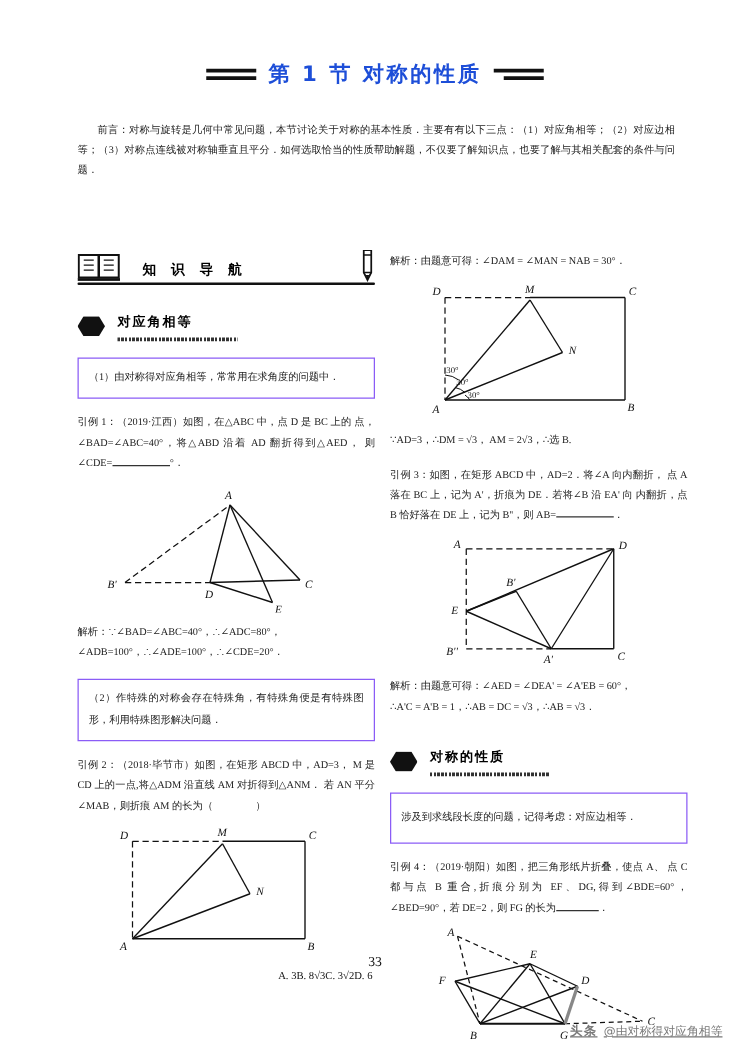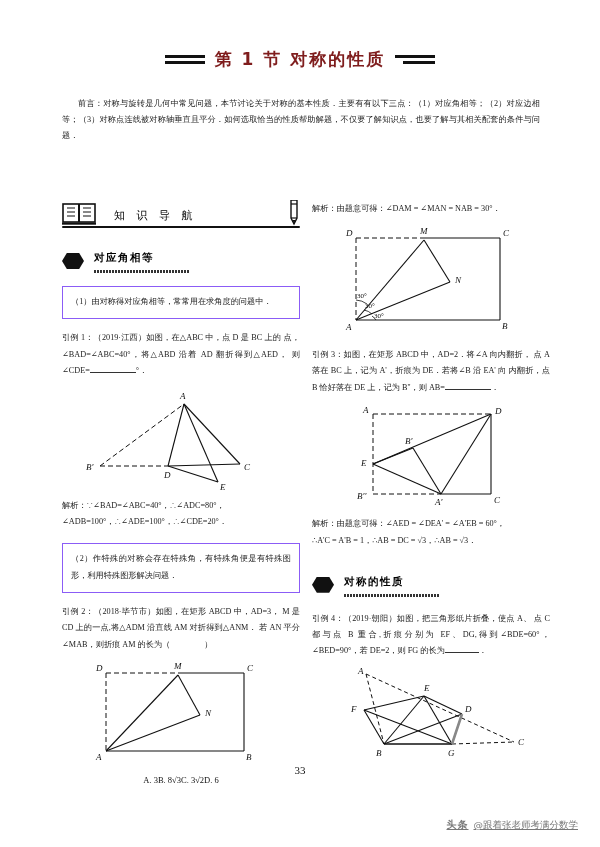--- a/index.html
+++ b/index.html
@@ -19,21 +19,21 @@
     display:flex;align-items:center;justify-content:center;gap:10px;
   }
   .title-rule{display:flex;flex-direction:column;gap:3px;}
   .title-rule i{display:block;height:3px;background:#111;}
   .title-rule.left i:nth-child(1){width:40px;}
   .title-rule.left i:nth-child(2){width:40px;}
   .title-rule.right i:nth-child(1){width:40px;}
   .title-rule.right i:nth-child(2){width:32px;margin-left:8px;}
   .title-text{
     font-family:"DejaVu Sans","Liberation Sans",sans-serif;
-    font-weight:bold;font-size:17px;letter-spacing:2px;color:#7f1d1d;
+    font-weight:bold;font-size:17px;letter-spacing:2px;color:#1d4ed8;
     white-space:nowrap;
   }
 
   
   .preface{
     position:absolute;left:62px;top:96px;width:478px;
     font-size:8.2px;line-height:1.95;text-align:justify;text-indent:16px;
     color:#222;
   }
 
@@ -48,21 +48,21 @@
     position:absolute;left:0;bottom:8px;width:238px;height:2px;background:#111;
     border-radius:1px;
   }
   .nav-banner .book{
     position:absolute;left:0;bottom:10px;width:34px;height:24px;
   }
   .nav-banner .pencil{position:absolute;right:0;bottom:10px;width:12px;height:26px;}
   .nav-banner .label{
     position:absolute;left:52px;bottom:13px;
     font-family:"DejaVu Sans","Liberation Sans",sans-serif;
-    font-weight:normal;font-size:11px;letter-spacing:4px;color:#000;
+    font-weight:bold;font-size:11px;letter-spacing:4px;color:#000;
   }
 
   
   .sec-head{position:relative;height:26px;margin:14px 0 10px 0;}
   .sec-head .diamond{
     position:absolute;left:0;top:3px;width:22px;height:16px;
     background:#111;
     clip-path:polygon(0% 50%,22% 0%,78% 0%,100% 50%,78% 100%,22% 100%);
   }
   .sec-head .sec-title{
@@ -90,21 +90,21 @@
   .sol{font-size:8.2px;line-height:2.05;color:#222;margin-top:8px;text-align:left;}
 
   
   .fig{margin:6px 0 2px 0;display:flex;justify-content:center;}
   svg{display:block;}
   svg text{font-family:"Liberation Serif","DejaVu Serif",serif;font-style:italic;fill:#111;}
   svg text.ang{font-style:normal;font-size:7px;}
 
   
   .choices{
-    display:flex;justify-content:center;
+    display:flex;justify-content:flex-end;
     font-size:8.5px;margin-top:12px;padding:0 2px;color:#111;
   }
   .choices span{white-space:nowrap;}
 
   
   .pageno{
     position:absolute;left:0;top:764px;width:600px;text-align:center;
     font-size:11px;color:#111;
     font-family:"Liberation Serif","DejaVu Serif",serif;
   }
@@ -261,20 +261,21 @@
         <text x="175" y="12" font-size="9">C</text>
         <text x="127" y="59" font-size="9">N</text>
         <text x="18" y="106" font-size="9">A</text>
         <text x="174" y="105" font-size="9">B</text>
         <text class="ang" x="29" y="74">30°</text>
         <text class="ang" x="37" y="84">30°</text>
         <text class="ang" x="46" y="94">30°</text>
       </svg>
     </div>
 
+    <div class="sol">∵AD=3，∴DM = √3，  AM = 2√3，∴选 B.</div>
 
     <div class="prob">
       <span>引例 3：如图，在矩形 ABCD 中，AD=2．将∠A 向内翻折，</span>
       <span>点 A 落在 BC 上，记为 A'，折痕为 DE．若将∠B 沿 EA' 向</span>
       <span>内翻折，点 B 恰好落在 DE 上，记为 B''，则 AB=</span><span class="blank"></span><span>．</span>
     </div>
 
     <div class="fig">
       <svg width="200" height="106" viewBox="0 0 200 106">
 
@@ -303,20 +304,21 @@
       <div>解析：由题意可得：∠AED = ∠DEA' = ∠A'EB = 60°，</div>
       <div>∴A'C = A'B = 1，∴AB = DC = √3，∴AB = √3．</div>
     </div>
 
     <div class="sec-head" style="margin-top:24px;">
       <span class="diamond"></span>
       <span class="sec-title">对称的性质</span>
       <span class="underline"></span>
     </div>
 
+    <div class="note" style="padding:11px 8px;">涉及到求线段长度的问题，记得考虑：对应边相等．</div>
 
     <div class="prob">
       <span>引例 4：（2019·朝阳）如图，把三角形纸片折叠，使点 A、</span>
       <span>点 C 都与点 B 重合,折痕分别为 EF、DG,得到∠BDE=60°，</span>
       <span>∠BED=90°，若 DE=2，则 FG 的长为</span><span class="blank-sm"></span><span>．</span>
     </div>
 
     <div class="fig">
       <svg width="206" height="92" viewBox="0 0 206 92">
 
@@ -341,16 +343,16 @@
         <text x="120" y="90" font-size="9">G</text>
         <text x="190" y="79" font-size="9">C</text>
       </svg>
     </div>
   </div>
 
   <div class="pageno">33</div>
 
   <div class="footer">
     <span class="tt">头条</span>
-    <span>@跟着张老师考满分数学</span>
+    <span>@由对称得对应角相等</span>
   </div>
 
 </div>
 
 </body></html>

